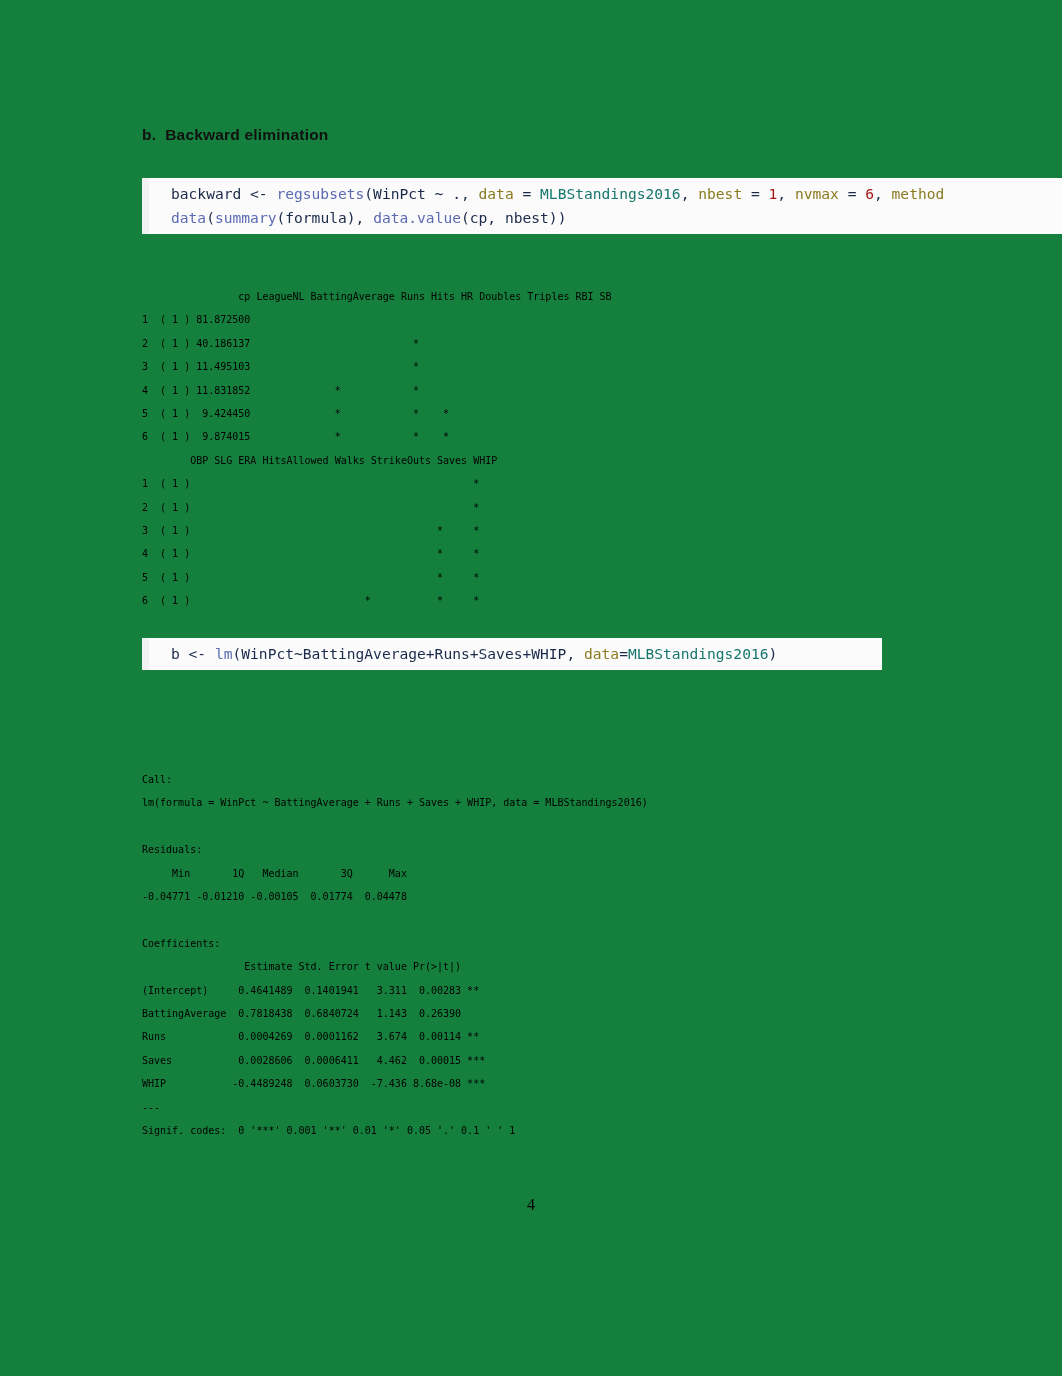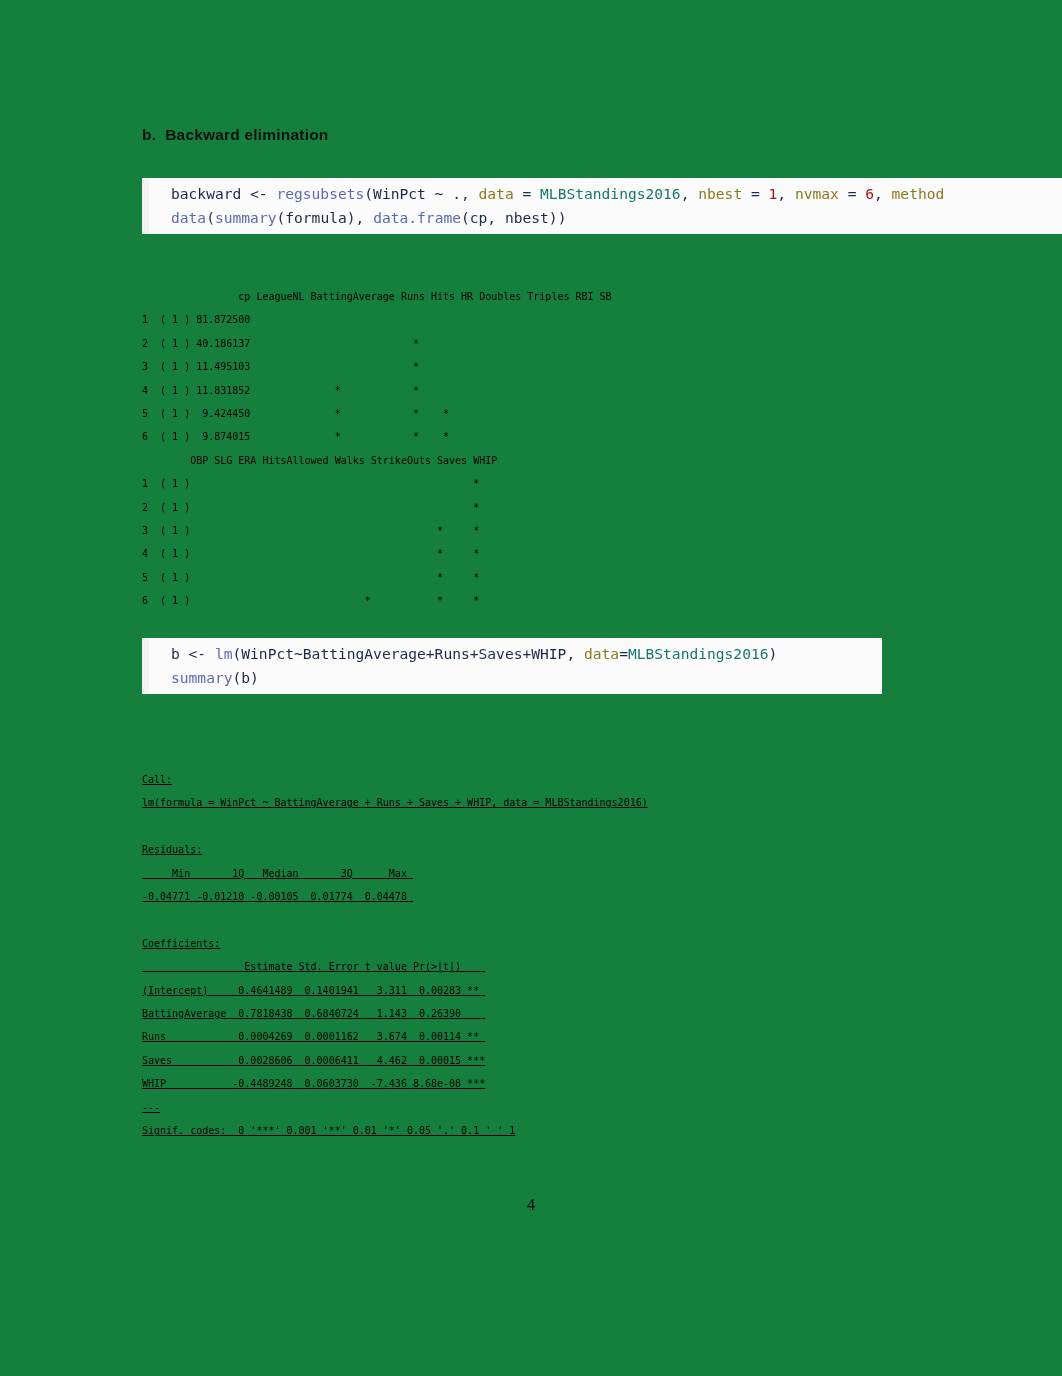--- a/index.html
+++ b/index.html
@@ -64,21 +64,21 @@
   .output {
     position: absolute;
     left: 142px;
     font-family: "DejaVu Sans Mono", monospace;
     font-size: 10px;
     line-height: 23.4px;
     white-space: pre;
     color: #000000;
   }
   #output-regsubsets { top: 275px; }
-  #output-summary    { top: 758px; text-decoration: underline; }
+  #output-summary    { top: 758px; }
 
   
   .page-number {
     position: absolute;
     top: 1196px;
     left: 0;
     width: 1062px;
     text-align: center;
     font-family: "Liberation Serif", serif;
     font-size: 16px;
@@ -87,41 +87,40 @@
 </style>
 </head>
 <body>
 
 <div class="page">
 
   <div class="heading">b.  Backward elimination</div>
 
   <div class="codeblock" id="code-block-1">
       <div class="codeline"><span class="tok-plain">backward &lt;- </span><span class="tok-fn">regsubsets</span><span class="tok-plain">(WinPct ~ ., </span><span class="tok-arg">data</span><span class="tok-plain"> = </span><span class="tok-str">MLBStandings2016</span><span class="tok-plain">, </span><span class="tok-arg">nbest</span><span class="tok-plain"> = </span><span class="tok-num">1</span><span class="tok-plain">, </span><span class="tok-arg">nvmax</span><span class="tok-plain"> = </span><span class="tok-num">6</span><span class="tok-plain">, </span><span class="tok-arg">method</span></div>
-      <div class="codeline"><span class="tok-fn">data</span><span class="tok-plain">(</span><span class="tok-fn">summary</span><span class="tok-plain">(formula), </span><span class="tok-fn">data.frame</span><span class="tok-plain">(cp, nbest))</span></div>
+      <div class="codeline"><span class="tok-fn">data</span><span class="tok-plain">(</span><span class="tok-fn">summary</span><span class="tok-plain">(formula), </span><span class="tok-fn">data.value</span><span class="tok-plain">(cp, nbest))</span></div>
     </div>
 
   <pre class="output" id="output-regsubsets">                cp LeagueNL BattingAverage Runs Hits HR Doubles Triples RBI SB
 1  ( 1 ) 81.872500                                                            
 2  ( 1 ) 40.186137                           *                                
 3  ( 1 ) 11.495103                           *                                
 4  ( 1 ) 11.831852              *            *                                
 5  ( 1 )  9.424450              *            *    *                           
 6  ( 1 )  9.874015              *            *    *                           
         OBP SLG ERA HitsAllowed Walks StrikeOuts Saves WHIP
 1  ( 1 )                                               *
 2  ( 1 )                                               *
 3  ( 1 )                                         *     *
 4  ( 1 )                                         *     *
 5  ( 1 )                                         *     *
 6  ( 1 )                             *           *     *</pre>
 
   <div class="codeblock" id="code-block-2">
       <div class="codeline"><span class="tok-plain">b &lt;- </span><span class="tok-fn">lm</span><span class="tok-plain">(WinPct~BattingAverage+Runs+Saves+WHIP, </span><span class="tok-arg">data</span><span class="tok-plain">=</span><span class="tok-str">MLBStandings2016</span><span class="tok-plain">)</span></div>
-      <div class="codeline"><span class="tok-fn">summary</span><span class="tok-plain">(b)</span></div>
     </div>
 
   <pre class="output" id="output-summary">Call:
 lm(formula = WinPct ~ BattingAverage + Runs + Saves + WHIP, data = MLBStandings2016)
 
 Residuals:
      Min       1Q   Median       3Q      Max 
 -0.04771 -0.01210 -0.00105  0.01774  0.04478 
 
 Coefficients:

